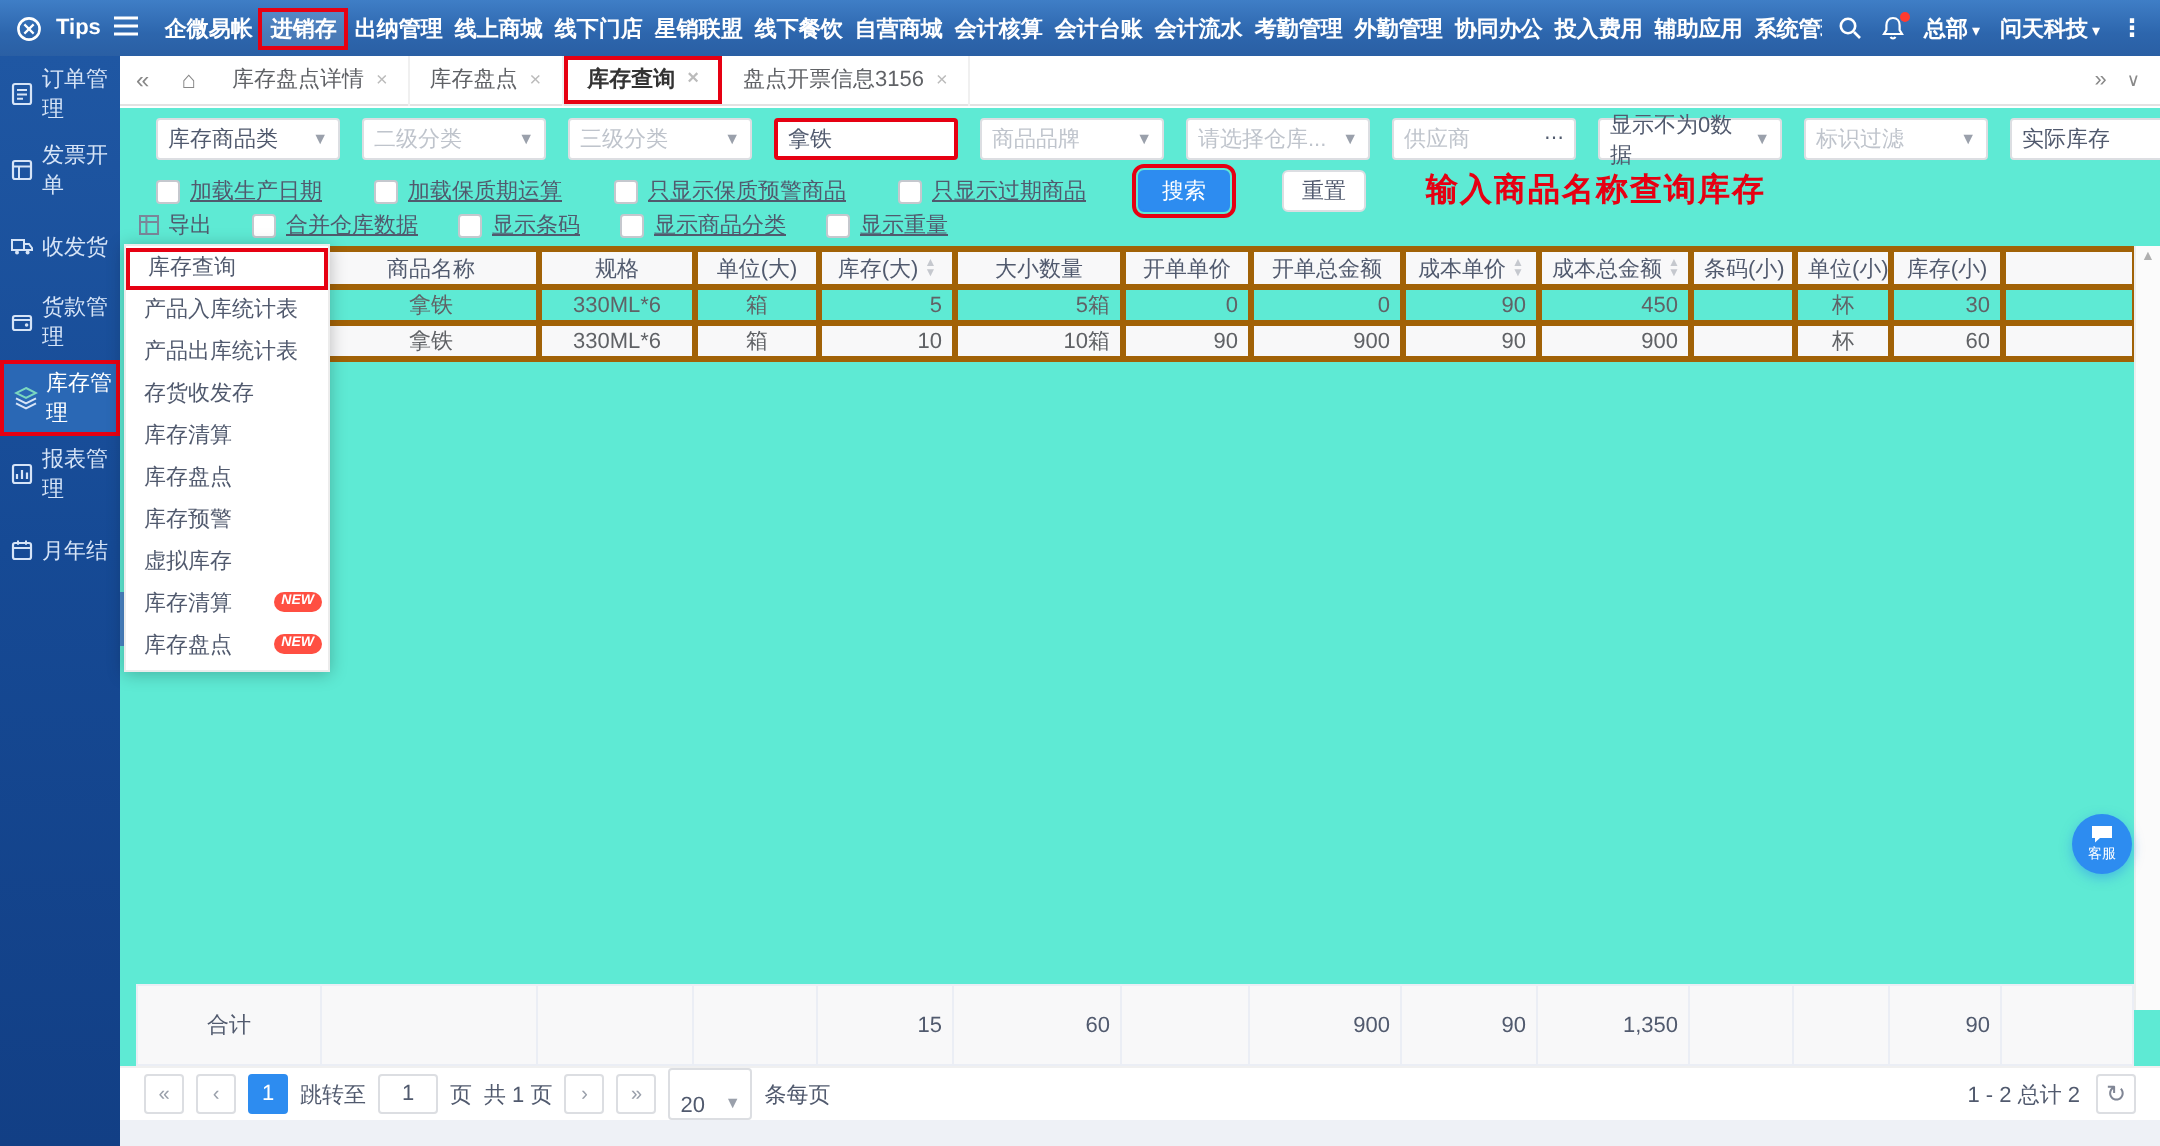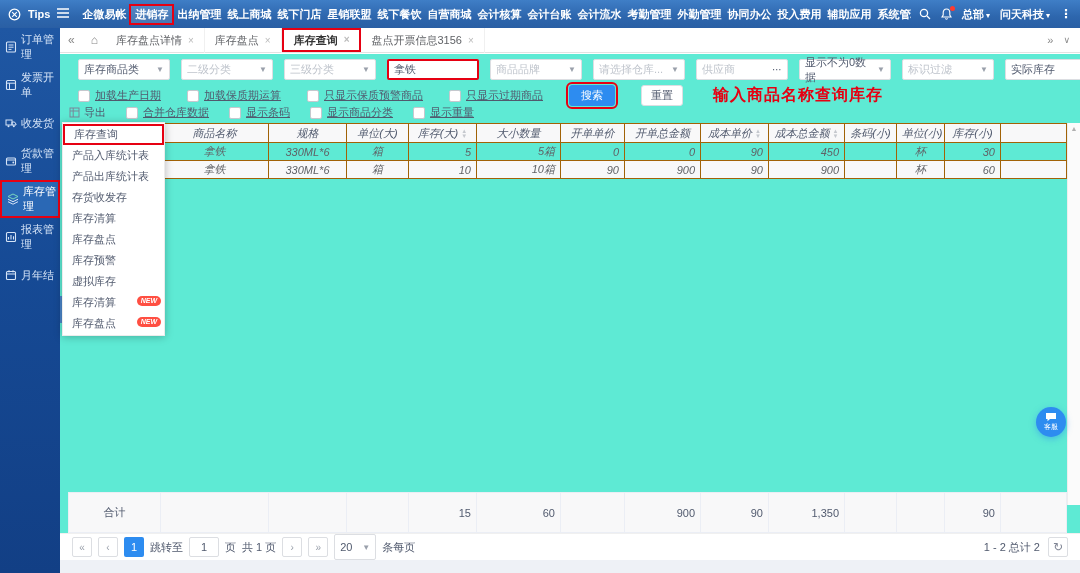--- a/index.html
+++ b/index.html
@@ -54,21 +54,21 @@
     font-size:11px; border-radius:3px; cursor:pointer; outline:2px solid #e60012; outline-offset:1px; }
   .btn-reset { width:42px; height:21px; background:#fff; border:1px solid #dcdee2; color:#515a6e;
     font-size:11px; border-radius:3px; cursor:pointer; }
   .annotation { color:#e60012; font-weight:bold; font-size:16px; letter-spacing:1px; margin-left:4px; }
 
   
   .gridwrap { position:absolute; top:102px; left:60px; right:0; bottom:40px; background:#5eead4; }
   .gtoolbar { height:21px; display:flex; align-items:center; gap:20px; padding-left:9px; font-size:11px; color:#515a6e; }
   .export { display:flex; align-items:center; gap:4px; cursor:pointer; color:#515a6e; }
   table.grid { border-collapse:collapse; table-layout:fixed; width:998px; margin-left:8px; font-size:11px; color:#606266; }
-  table.grid th, table.grid td { border:1px solid #a16207; height:18px; padding:0 5px; overflow:hidden; white-space:nowrap;font-style:italic; }
+  table.grid th, table.grid td { border:3px solid #a16207; height:18px; padding:0 5px; overflow:hidden; white-space:nowrap; }
   table.grid th { background:#f8f8f9; color:#515a6e; font-weight:normal; height:19px; }
   td.num, th.num { text-align:right; }
   td.ctr, th.ctr { text-align:center; }
   .sort { display:inline-block; vertical-align:middle; margin-left:3px; line-height:5px; color:#c5c8ce; font-size:6px; }
   .sort span { display:block; }
   tr.alt td { background:#f8f8f9; }
   .vscroll { position:absolute; top:21px; right:0; bottom:28px; width:13px; background:#fbfbfb; border-left:1px solid #eee;
     text-align:center; color:#b0b0b0; font-size:7px; padding-top:2px; }
   .hscroll { position:absolute; left:8px; right:14px; bottom:21px; height:7px; background:#f3f3f3; border-radius:3px; }
   .hthumb { position:absolute; left:0; top:1px; height:5px; width:55%; background:#cfcfcf; border-radius:3px; }
@@ -88,21 +88,21 @@
     border-radius:0 3px 3px 0; cursor:pointer; z-index:6; }
 
   
   .pager { position:absolute; left:60px; right:0; bottom:13px; height:27px; background:#fff; border-top:1px solid #f0f0f0;
     display:flex; align-items:center; gap:6px; padding:0 12px; font-size:11px; color:#515a6e; }
   .pbtn { width:20px; height:20px; border:1px solid #dcdee2; border-radius:2px; background:#fff; color:#9aa0ab;
     font-size:10px; display:flex; align-items:center; justify-content:center; cursor:pointer; }
   .pcur { width:20px; height:20px; border-radius:2px; background:#2d8cf0; color:#fff; font-size:11px;
     display:flex; align-items:center; justify-content:center; }
   .jump-input { width:30px; height:20px; border:1px solid #dcdee2; border-radius:2px; text-align:center; font-size:11px; color:#515a6e; }
-  .psize { width:42px; height:20px; border:1px solid #dcdee2; border-radius:2px; display:flex; align-items:center;
+  .psize { width:42px; height:20px; border:1px solid #dcdee2; border-radius:2px; display:flex; align-items:flex-start;
     padding:12px 5px; cursor:pointer; }
   .psize .arr { margin-left:auto; font-size:8px; color:#9aa0ab; }
   .pager .pright { margin-left:auto; display:flex; align-items:center; gap:8px; }
   .refresh { width:20px; height:20px; border:1px solid #dcdee2; border-radius:2px; display:flex; align-items:center;
     justify-content:center; color:#808695; font-size:12px; cursor:pointer; }
   .bottomstrip { position:absolute; left:60px; right:0; bottom:0; height:13px; background:#eef1f6; }
 
   
   .service { position:absolute; right:14px; top:407px; width:30px; height:30px; border-radius:50%;
     background:#2d8cf0; color:#fff; display:flex; flex-direction:column; align-items:center; justify-content:center;

